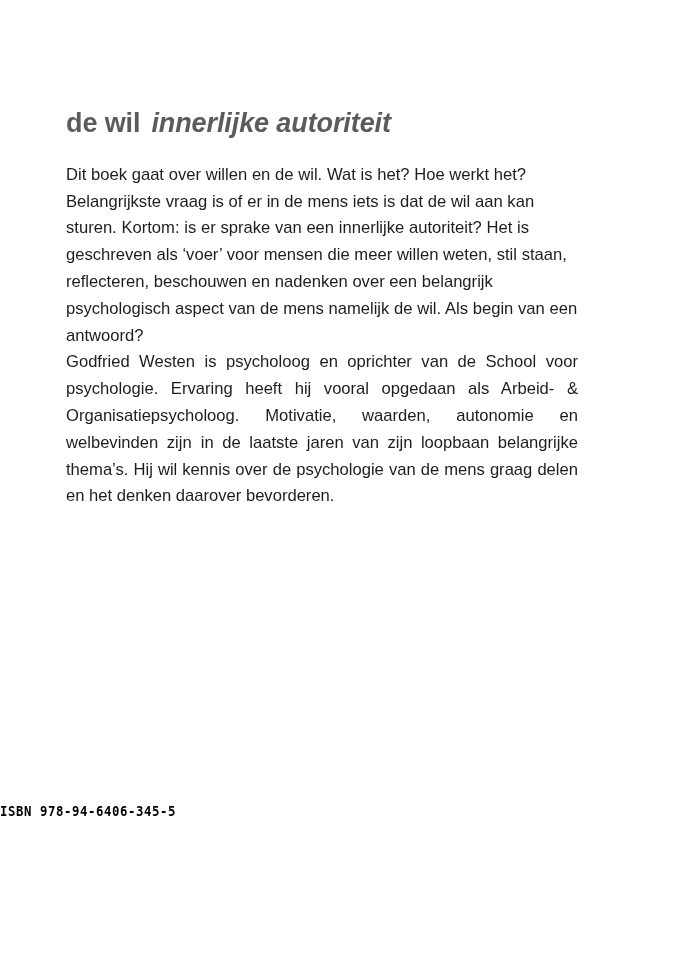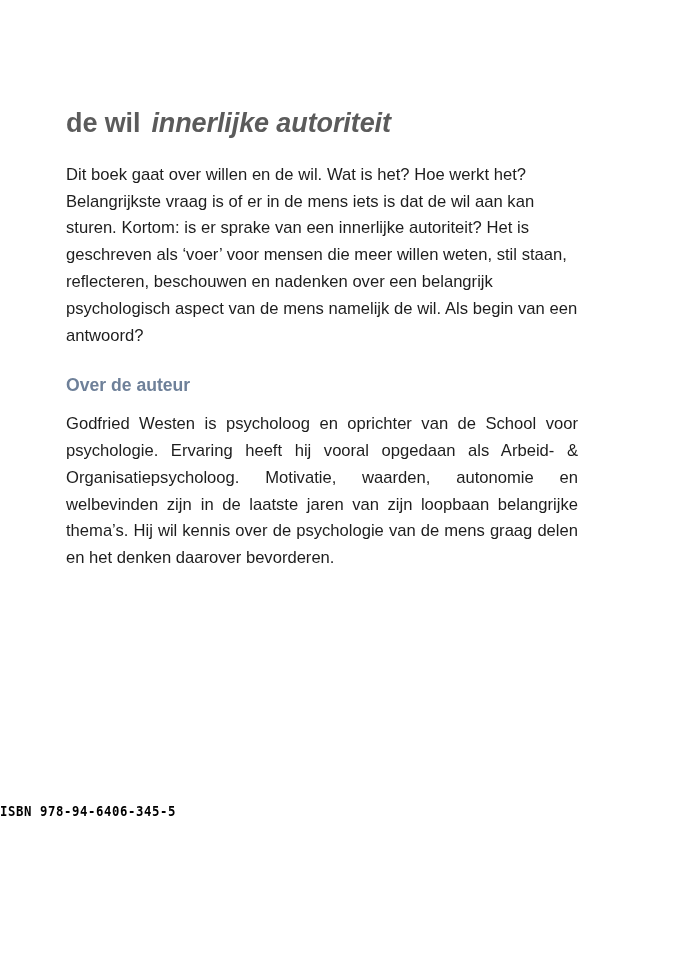--- a/index.html
+++ b/index.html
@@ -159,21 +159,20 @@
 <div class="page">
 
   <div class="content">
 
     <h1 class="book-title">
       <span class="title-main">de wil</span><span class="title-sub">innerlijke autoriteit</span>
     </h1>
 
     <p class="blurb">Dit boek gaat over willen en de wil. Wat is het? Hoe werkt het? Belangrijkste vraag is of er in de mens iets is dat de wil aan kan sturen. Kortom: is er sprake van een innerlijke autoriteit? Het is geschreven als ‘voer’ voor mensen die meer willen weten, stil staan, reflecteren, beschouwen en nadenken over een belangrijk psychologisch aspect van de mens namelijk de wil. Als begin van een antwoord?</p>
 
-    <h2 class="section-heading">Over de auteur</h2>
 
     <p class="author-bio"><span>Godfried Westen is psycholoog en oprichter van de School voor psychologie. Ervaring heeft hij vooral opgedaan als Arbeid- &amp; Organisatiepsycholoog. Motivatie, waarden, autonomie en welbevinden zijn</span><span class="wide-gap"></span><span>in de laatste jaren van zijn loopbaan belangrijke thema’s. Hij wil kennis over de psychologie van de mens graag delen en het denken daarover bevorderen.</span></p>
 
   </div>
 
   <div class="barcode-block">
 
     <div class="isbn-text">ISBN 978-94-6406-345-5</div>
 
     <div class="barcode-graphic">

